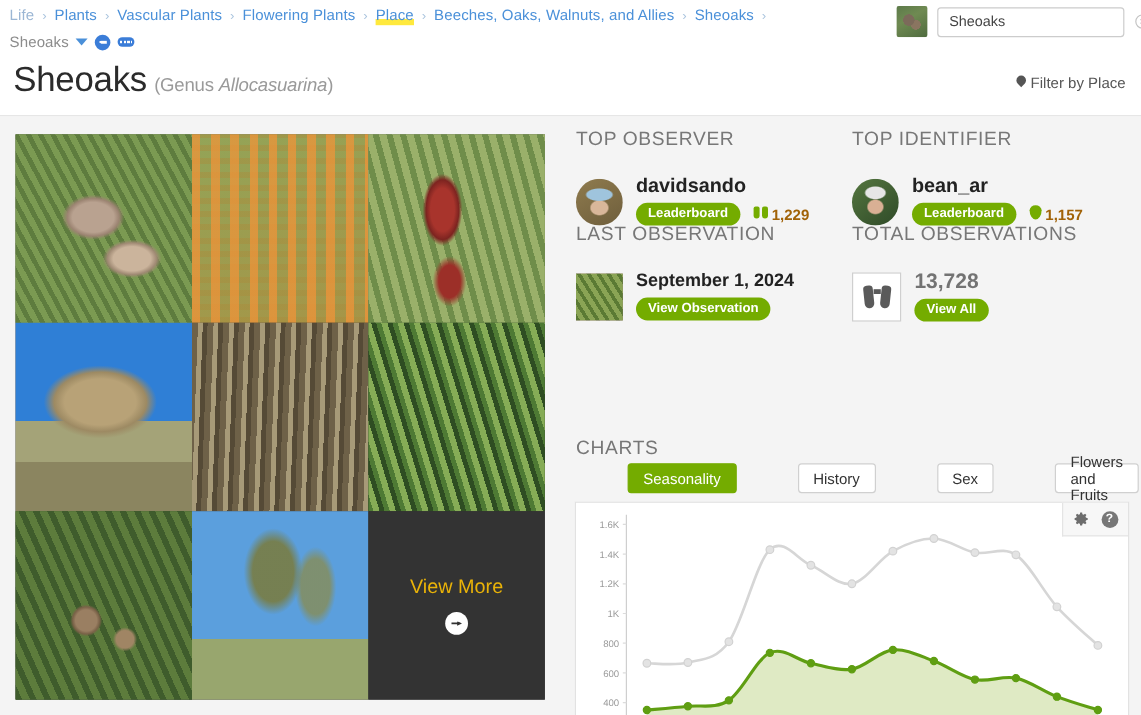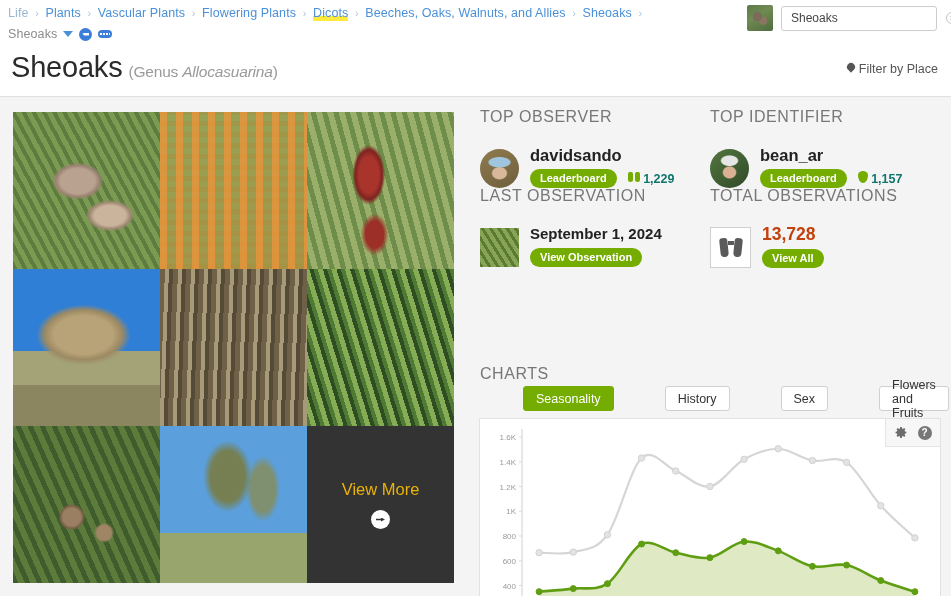--- a/index.html
+++ b/index.html
@@ -199,21 +199,21 @@
       radial-gradient(ellipse 13px 8px at 50% 30%, #e6e6e6 0 60%, transparent 72%),
       radial-gradient(ellipse 10px 9px at 50% 60%, #d9b094 0 60%, transparent 74%),
       linear-gradient(140deg,#54763f,#2f4a28); }
   .stat-name { font-size: 16.5px; color: #222; line-height: 18px; }
   .pill {
     display: inline-block; background: #74ac00; color: #fff;
     font-size: 11px; padding: 3px 10px 4px; border-radius: 11px;
     cursor: pointer; line-height: 12px;
   }
   .badge-row { display: flex; align-items: center; gap: 11px; margin-top: 5px; }
-  .count { font-size: 12.5px; color: #0f766e; }
+  .count { font-size: 12.5px; color: #a16207; }
   .ico-binoc-sm {
     width: 12px; height: 12px; display: inline-block; position: relative;
   }
   .ico-binoc-sm::before, .ico-binoc-sm::after {
     content: ""; position: absolute; top: 1px; width: 5px; height: 10px;
     background: #74ac00; border-radius: 2px 2px 3px 3px;
   }
   .ico-binoc-sm::before { left: 0; } .ico-binoc-sm::after { right: 0; }
   .ico-leaf {
     width: 10px; height: 12px; background: #74ac00;
@@ -237,21 +237,21 @@
   .binoc::before, .binoc::after {
     content: ""; position: absolute; top: 0; width: 8px; height: 19px;
     background: #5a5a5a; border-radius: 3px 3px 4px 4px;
   }
   .binoc::before { left: 0; transform: rotate(-6deg); }
   .binoc::after  { right: 0; transform: rotate(6deg); }
   .binoc i {
     position: absolute; left: 8px; top: 3px; width: 6px; height: 4px;
     background: #5a5a5a;
   }
-  .big-num { font-size: 17.5px; color: #c2410c; line-height: 19px; }
+  .big-num { font-size: 17.5px; color: #737373; line-height: 19px; }
 
   
   .charts-label { position: absolute; left: 10px; top: 268px; }
   .tabs { position: absolute; left: 9px; top: 289px; display: flex; gap: 7px; }
   .tab {
     height: 25px; padding: 0 12px; border: 1px solid #d0d0d0; background: #fff;
     border-radius: 3px; font-size: 12.5px; color: #333; cursor: pointer;
     display: flex; align-items: center; margin-left: 44px;
   }
   .tab.active { background: #74ac00; border-color: #74ac00; color: #fff; }
@@ -284,21 +284,21 @@
 
   <div class="breadcrumb">
     <span class="crumb muted">Life</span>
     <span class="sep">›</span>
     <span class="crumb">Plants</span>
     <span class="sep">›</span>
     <span class="crumb">Vascular Plants</span>
     <span class="sep">›</span>
     <span class="crumb">Flowering Plants</span>
     <span class="sep">›</span>
-    <span class="crumb highlight">Dicots</span>
+    <span class="crumb highlight">Place</span>
     <span class="sep">›</span>
     <span class="crumb">Beeches, Oaks, Walnuts, and Allies</span>
     <span class="sep">›</span>
     <span class="crumb">Sheoaks</span>
     <span class="sep">›</span>
 
     <div class="crumb-row2">
       <span class="crumb current">Sheoaks</span>
       <span class="caret-down"></span>
       <span class="icon-circle-blue"></span>

